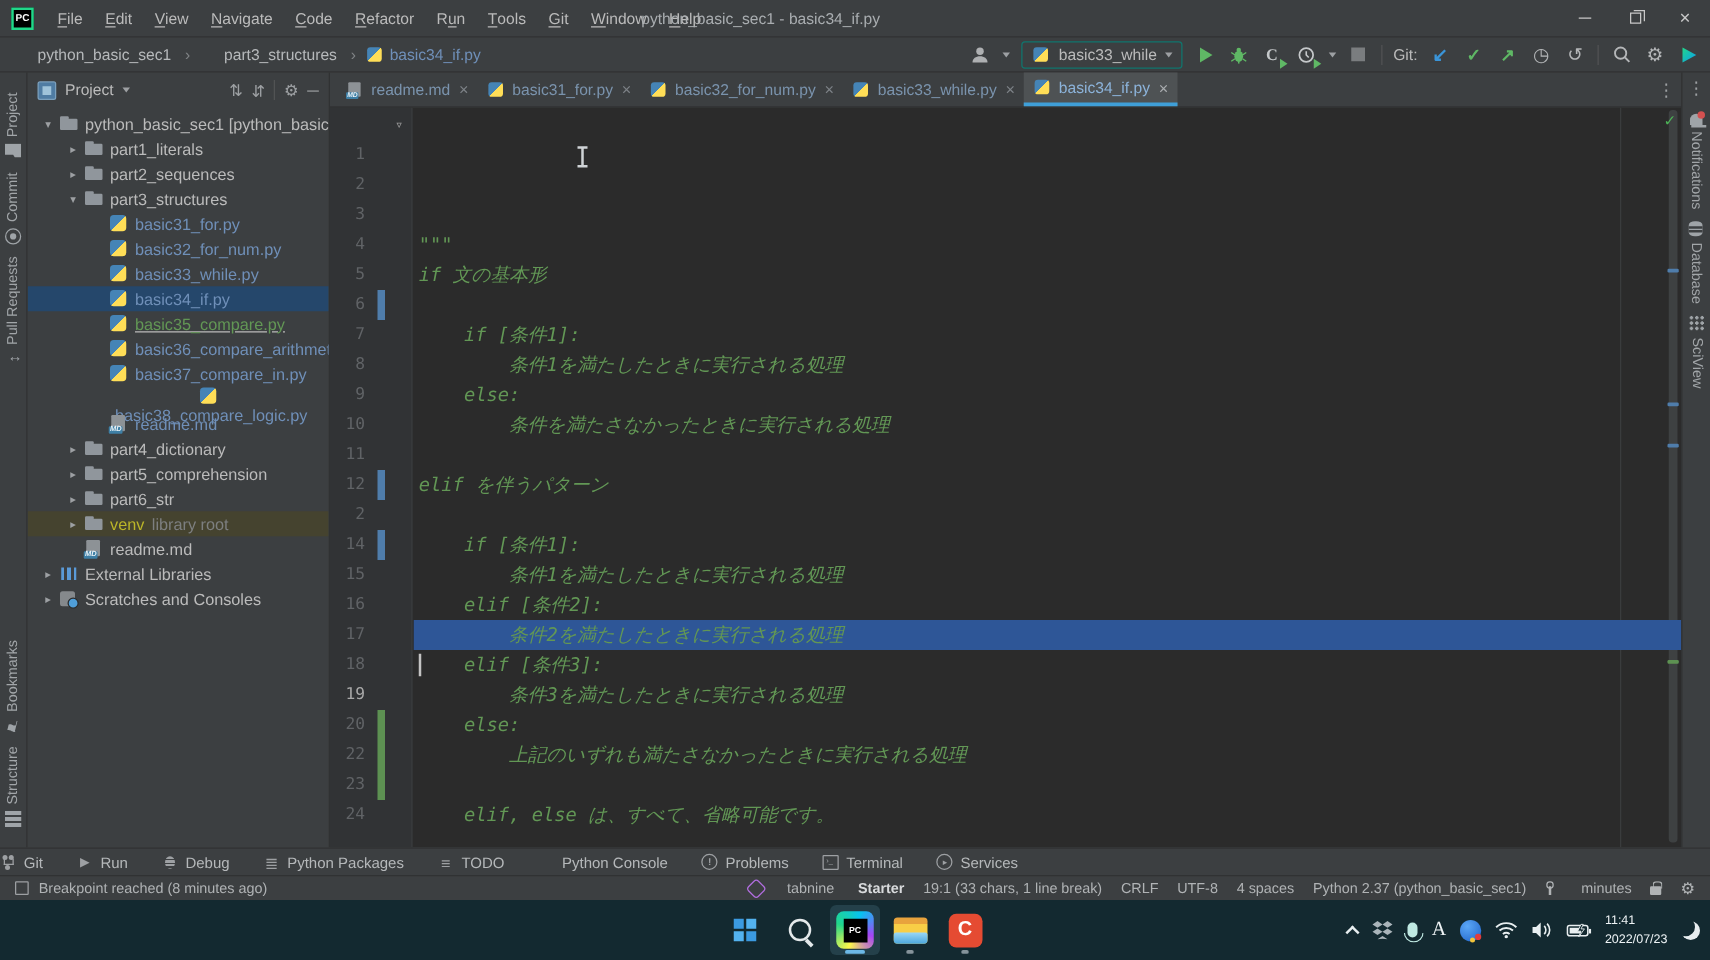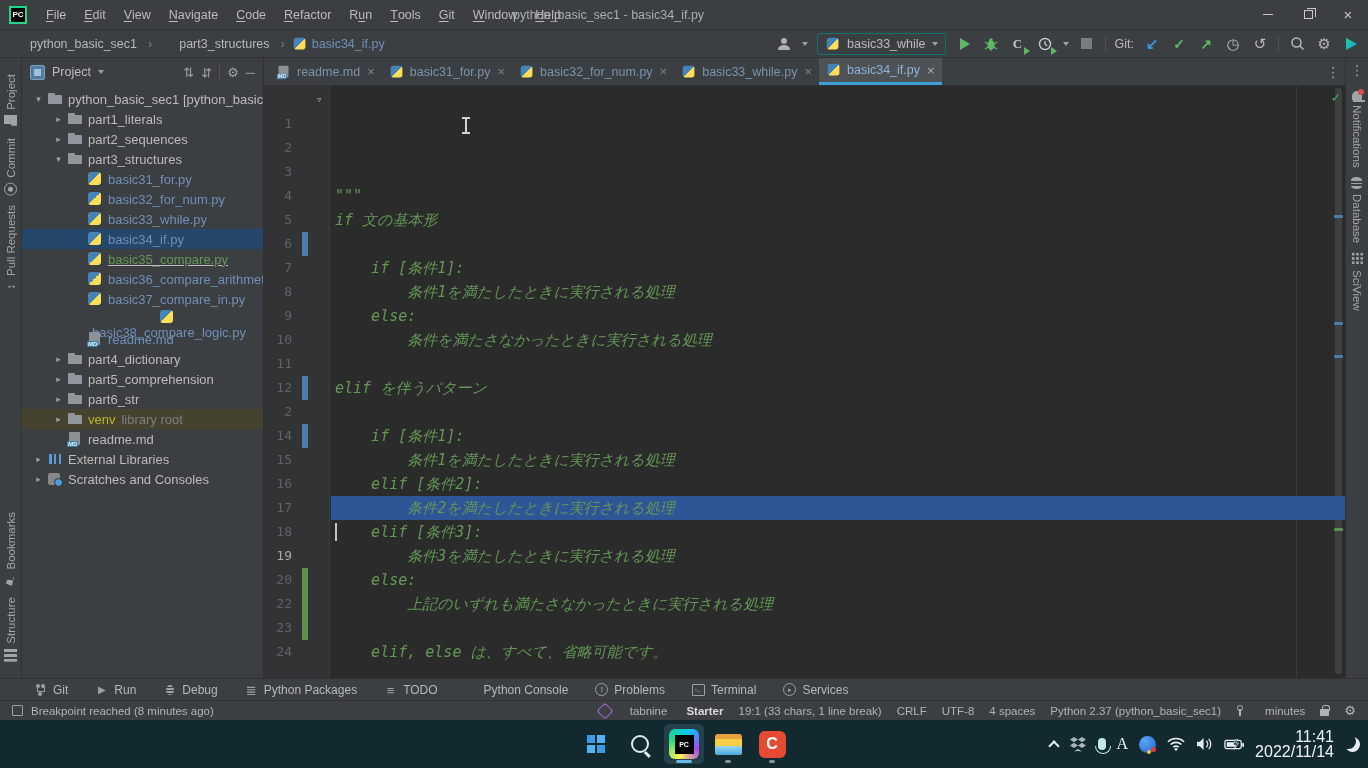--- a/index.html
+++ b/index.html
@@ -120,21 +120,21 @@
 .lfold.fold1::before{content:"▿"}
 .ltext{position:absolute;left:71px;right:0;z-index:1}
 .inspectok{position:absolute;top:3px;right:5px;color:#4db357;font-size:14px;font-style:normal;font-weight:bold;z-index:2}
 .stick{position:absolute;right:2px;width:9px;height:3px;border-radius:1px;z-index:2}
 .stick.b{background:#4f7dab}.stick.g{background:#5d9152}
 .ibeam{position:absolute;left:197px;top:30px;width:10px;height:19px;z-index:3}
 .ibeam::before{content:"";position:absolute;left:4px;top:2px;width:2px;height:15px;background:#cfd3d6}
 .ibeam::after{content:"";position:absolute;left:1px;top:1px;width:8px;height:2px;background:#cfd3d6;box-shadow:0 15px 0 #cfd3d6}
 
 .bottompane{position:absolute;left:0;right:0;top:678px}
-.twbar2{height:22px;background:#3c3f41;border-top:1px solid #303233;display:flex;align-items:center;gap:27px;padding-left:34px;font-size:12px;color:#b5b8ba}
+.twbar2{height:22px;background:#3c3f41;border-top:1px solid #303233;display:flex;align-items:center;gap:27px;font-size:12px;color:#b5b8ba}
 .twitem{display:flex;align-items:center;gap:6px}
 .twic{width:13px;height:13px;position:relative;display:grid;place-items:center;color:#9da0a3;font-style:normal}
 .twic.git::before{content:"";position:absolute;left:2px;top:1px;width:4px;height:4px;border-radius:50%;background:#9da0a3;box-shadow:5px 0 0 #9da0a3,2px 8px 0 #9da0a3}
 .twic.git::after{content:"";position:absolute;left:3px;top:4px;width:6px;height:4px;border:1.5px solid #9da0a3;border-top:none}
 .twic.run::before{content:"▶";font-size:10px}
 .twic.debug::before{content:"";width:8px;height:10px;border-radius:50%;background:repeating-linear-gradient(#9da0a3 0 2px,#3c3f41 2px 3px)}
 .twic.packages::before{content:"≣";font-size:13px}
 .twic.todo::before{content:"≡";font-size:13px}
 .twic.problems::before{content:"!";width:11px;height:11px;border:1.3px solid #9da0a3;border-radius:50%;display:grid;place-items:center;font-size:8px;font-weight:bold}
 .twic.terminal::before{content:"";width:11px;height:10px;border:1.3px solid #9da0a3;border-radius:1px}
@@ -171,21 +171,21 @@
 .explorer{width:27px;height:21px;position:relative}
 .explorer::before{content:"";position:absolute;inset:0;background:linear-gradient(#e8a33d 0 25%,#f8ce46 25%);border-radius:3px}
 .explorer::after{content:"";position:absolute;left:0;right:0;bottom:0;height:9px;background:linear-gradient(#9ad7f5,#4ba6dc);border-radius:2px 2px 3px 3px}
 .camtasia{width:27px;height:27px;border-radius:6px;background:#e54b32;color:#fff;font-weight:bold;font-size:16px;display:grid;place-items:center}
 .tb-right{position:absolute;right:8px;top:0;height:48px;display:flex;align-items:center;gap:11px;color:#e8eef0}
 .chevup{width:8px;height:8px;border-left:2px solid #e8eef0;border-top:2px solid #e8eef0;transform:rotate(45deg);margin-top:3px}
 .tray-a{font-family:"Liberation Serif",serif;font-size:16px;color:#eef3f5}
 .sphere{width:17px;height:17px;border-radius:50%;background:radial-gradient(circle at 35% 30%,#5ba7f7,#1e62c9);position:relative}
 .sphere::before{content:"";position:absolute;right:0;bottom:1px;width:5px;height:5px;border-radius:50%;background:#e23c3c}
 .sphere::after{content:"";position:absolute;right:5px;bottom:-1px;width:4px;height:4px;border-radius:50%;background:#f3c43a}
-.tray-clock{font-size:16px;line-height:15px;text-align:right;color:#eef3f5}
+.tray-clock{font-size:10px;line-height:15px;text-align:left;color:#eef3f5}
 .moon{width:15px;height:15px;border-radius:50%;box-shadow:inset -4px -3px 0 0 #e8eef0}
 .mic{width:8px;height:12px;background:#bfe9e2;border-radius:4px;position:relative}
 .mic::after{content:"";position:absolute;left:-3px;bottom:-4px;width:14px;height:7px;border:1.6px solid #bfe9e2;border-top:none;border-radius:0 0 8px 8px}
 svg{display:block}
 </style>
 </head>
 <body>
 
 <div class="screen">
 
@@ -786,19 +786,19 @@
           <path d="M11 4a5 5 0 010 7M13.5 2a8 8 0 010 11" stroke="#e8eef0" stroke-width="1.4" fill="none"></path>
         </svg>
       <svg width="20" height="13" viewBox="0 0 22 13">
           <rect x="1" y="2" width="18" height="9" rx="2" fill="none" stroke="#e8eef0" stroke-width="1.4"></rect>
           <rect x="20" y="5" width="2" height="4" fill="#e8eef0"></rect>
           <rect x="3" y="4" width="10" height="5" fill="#e8eef0"></rect>
           <path d="M13 1l-3 6h3l-2 5 5-7h-3l2-4z" fill="#132930" stroke="#e8eef0" stroke-width="0.8"></path>
         </svg>
       <div class="tray-clock">
         <div>11:41</div>
-        <div>2022/11/14</div>
+        <div>2022/07/23</div>
       </div>
       <span class="moon"></span>
     </div>
   </div>
 
 </div>
 
 </body></html>

